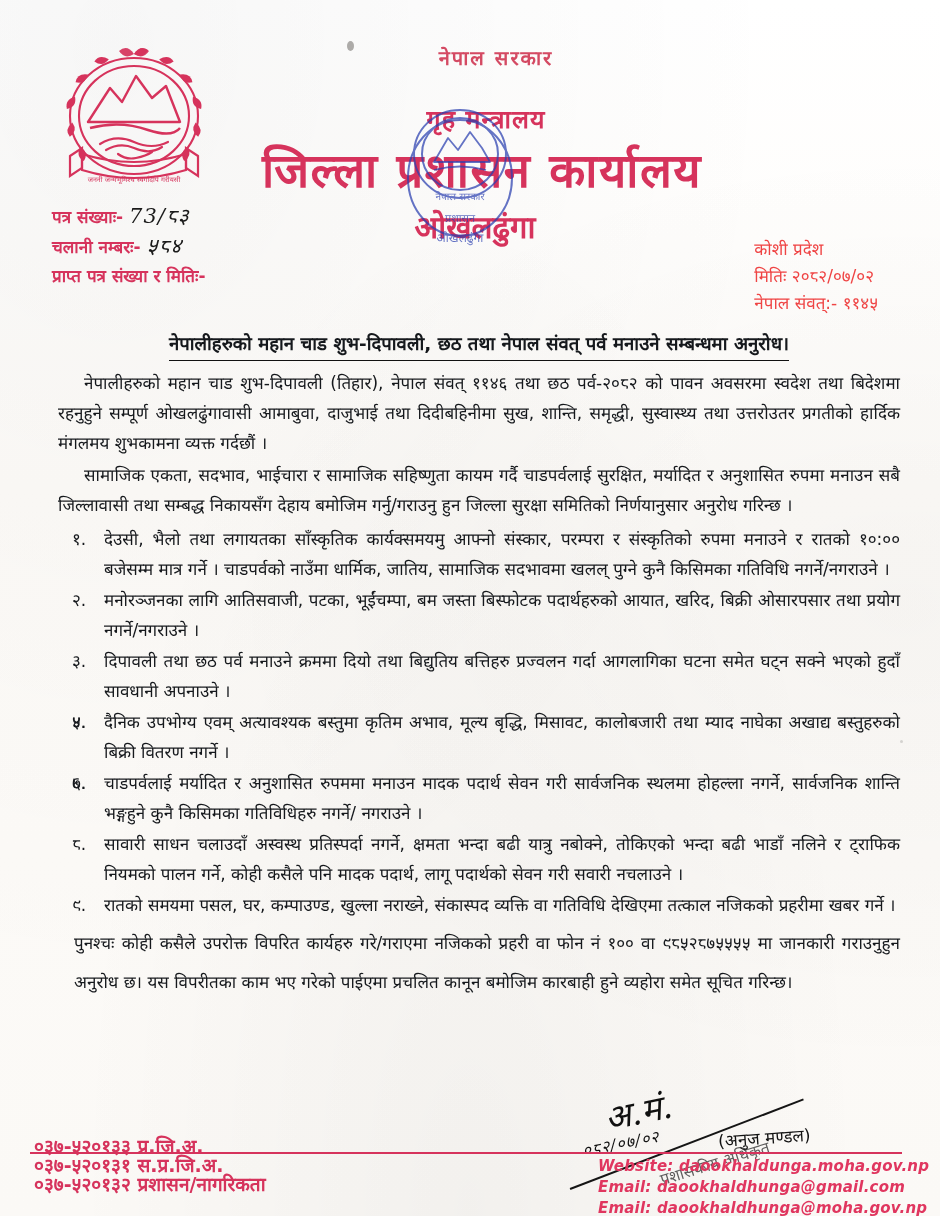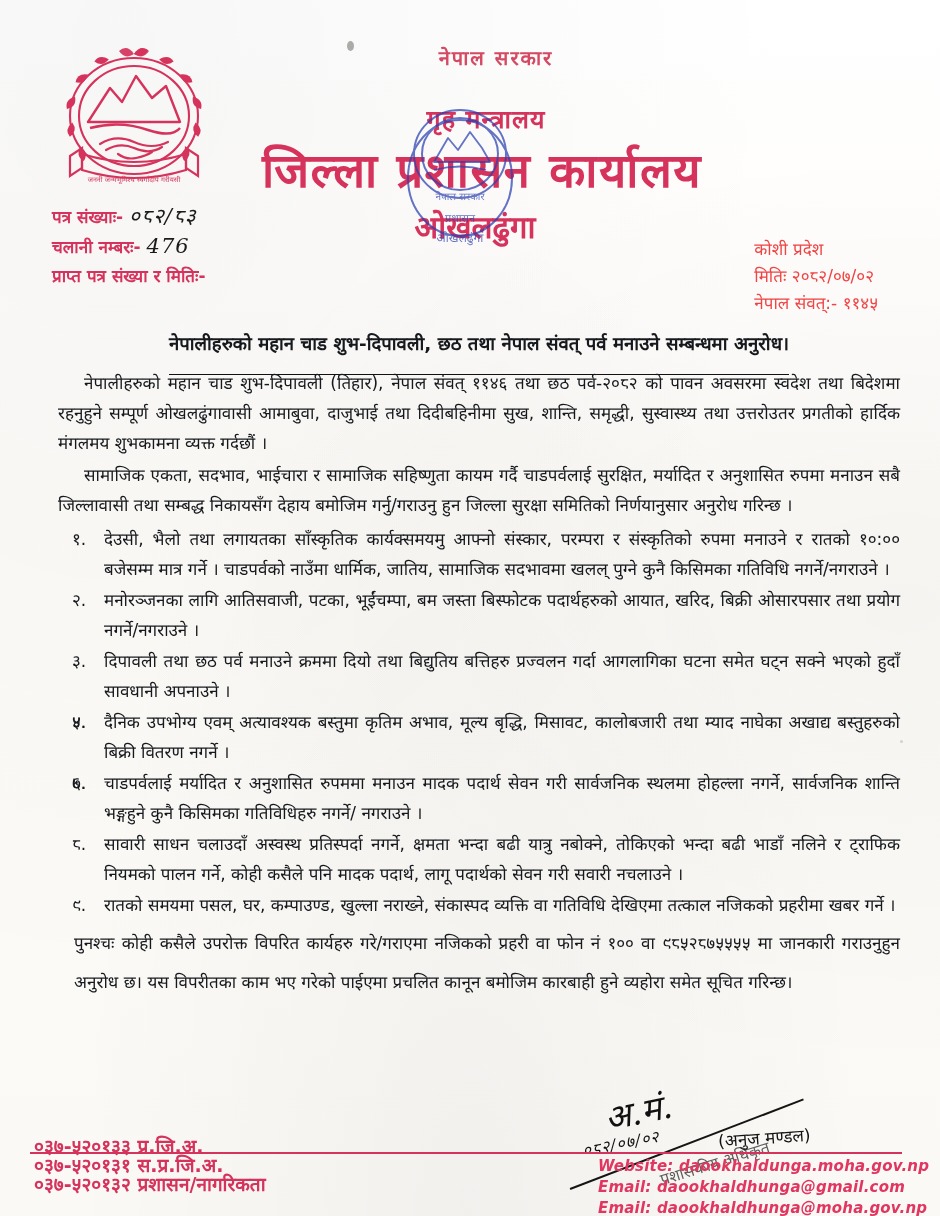--- a/index.html
+++ b/index.html
@@ -132,21 +132,21 @@
   }
   .doc-title {
     text-align: center;
     font-size: 18.5px;
     font-weight: 700;
     margin-bottom: 13px;
     white-space: nowrap;
   }
   .doc-title span.u {
     border-bottom: 1.6px solid #111;
-    padding-bottom: 20px;
+    padding-bottom: 6px;
   }
   p.para {
     font-size: 17px;
     line-height: 30px;
     margin: 0 0 2px 0;
     text-align: justify;
     text-justify: inter-word;
     text-indent: 26px;
   }
   ol.items {
@@ -365,25 +365,25 @@
         <path d="M50 78 q26 -7 52 0"></path>
       </g>
       <text x="76" y="108" font-size="10" fill="#2a3fb0" text-anchor="middle" font-family="'DejaVu Sans', sans-serif">नेपाल सरकार</text>
       <text x="76" y="130" font-size="11" fill="#2a3fb0" text-anchor="middle" font-family="'DejaVu Sans', sans-serif">प्रशासन</text>
       <text x="76" y="150" font-size="12" fill="#2a3fb0" text-anchor="middle" font-family="'DejaVu Sans', sans-serif">ओखलढुंगा</text>
     </svg>
 
     <div class="ref-block">
       <div>
         <span>पत्र संख्याः-</span>
-        <span class="hand">०८२/८३</span>
+        <span class="hand">73/८३</span>
       </div>
       <div>
         <span>चलानी नम्बरः-</span>
-        <span class="hand">476</span>
+        <span class="hand">५८४</span>
       </div>
       <div>प्राप्त पत्र संख्या र मितिः-</div>
     </div>
 
     <div class="meta-block">
       <div>कोशी प्रदेश</div>
       <div>
         <span>मितिः</span>
         <span>२०८२/०७/०२</span>
       </div>

